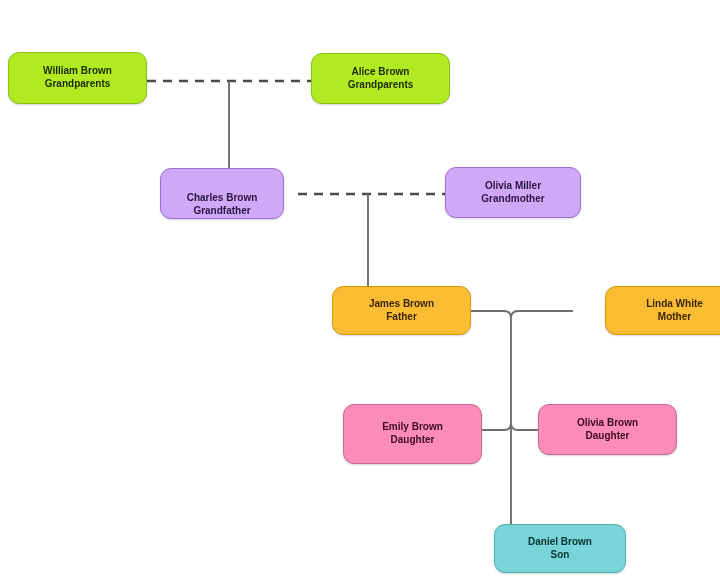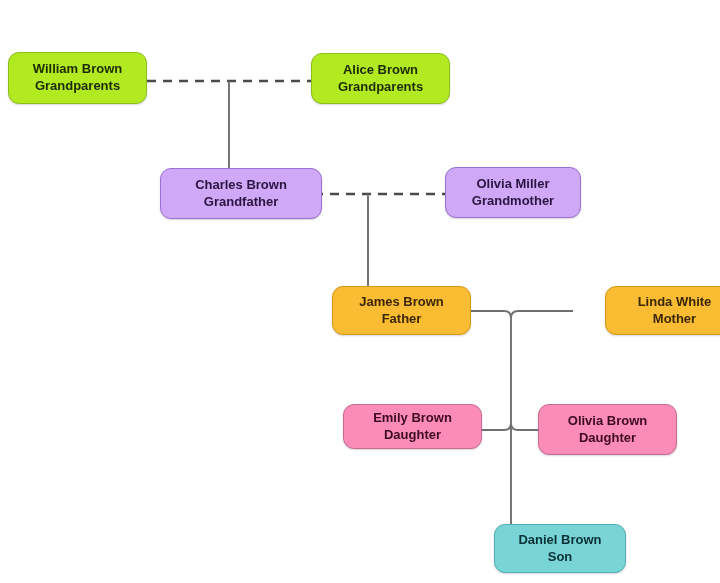--- a/index.html
+++ b/index.html
@@ -51,21 +51,21 @@
     z-index: 2;
     box-sizing: border-box;
     border-radius: 11px;
     border: 1.6px solid #000;
     display: flex;
     flex-direction: column;
     align-items: center;
     justify-content: center;
     text-align: center;
     line-height: 1.28;
-    font-size: 13px;
+    font-size: 10px;
     font-weight: bold;
     color: #231f20;
     box-shadow: 0 1px 2px rgba(0,0,0,0.16);
     user-select: none;
   }
   .node .node-name,
   .node .node-role {
     display: block;
     white-space: nowrap;
   }
@@ -127,37 +127,37 @@
 
   <div id="node-container">
       <div class="node green" style="left: 8px; top: 52px; width: 139px; height: 52px;">
         <span class="node-name">William Brown</span>
         <span class="node-role">Grandparents</span>
       </div>
       <div class="node green" style="left: 311px; top: 53px; width: 139px; height: 51px;">
         <span class="node-name">Alice Brown</span>
         <span class="node-role">Grandparents</span>
       </div>
-      <div class="node purple" style="left: 160px; top: 168px; width: 162px; height: 51px;">
+      <div class="node purple" style="left: 160px; top: 168px; width: 124px; height: 51px; justify-content: flex-end;">
         <span class="node-name">Charles Brown</span>
         <span class="node-role">Grandfather</span>
       </div>
       <div class="node purple" style="left: 445px; top: 167px; width: 136px; height: 51px;">
         <span class="node-name">Olivia Miller</span>
         <span class="node-role">Grandmother</span>
       </div>
       <div class="node orange" style="left: 300px; top: 286px; width: 139px; height: 49px;">
         <span class="node-name">James Brown</span>
         <span class="node-role">Father</span>
       </div>
       <div class="node orange" style="left: 573px; top: 286px; width: 139px; height: 49px;">
         <span class="node-name">Linda White</span>
         <span class="node-role">Mother</span>
       </div>
-      <div class="node pink" style="left: 343px; top: 404px; width: 139px; height: 45px;">
+      <div class="node pink" style="left: 343px; top: 404px; width: 139px; height: 60px;">
         <span class="node-name">Emily Brown</span>
         <span class="node-role">Daughter</span>
       </div>
       <div class="node pink" style="left: 538px; top: 404px; width: 139px; height: 51px;">
         <span class="node-name">Olivia Brown</span>
         <span class="node-role">Daughter</span>
       </div>
       <div class="node teal" style="left: 446px; top: 524px; width: 132px; height: 49px; margin-left: 48px;">
         <span class="node-name">Daniel Brown</span>
         <span class="node-role">Son</span>

